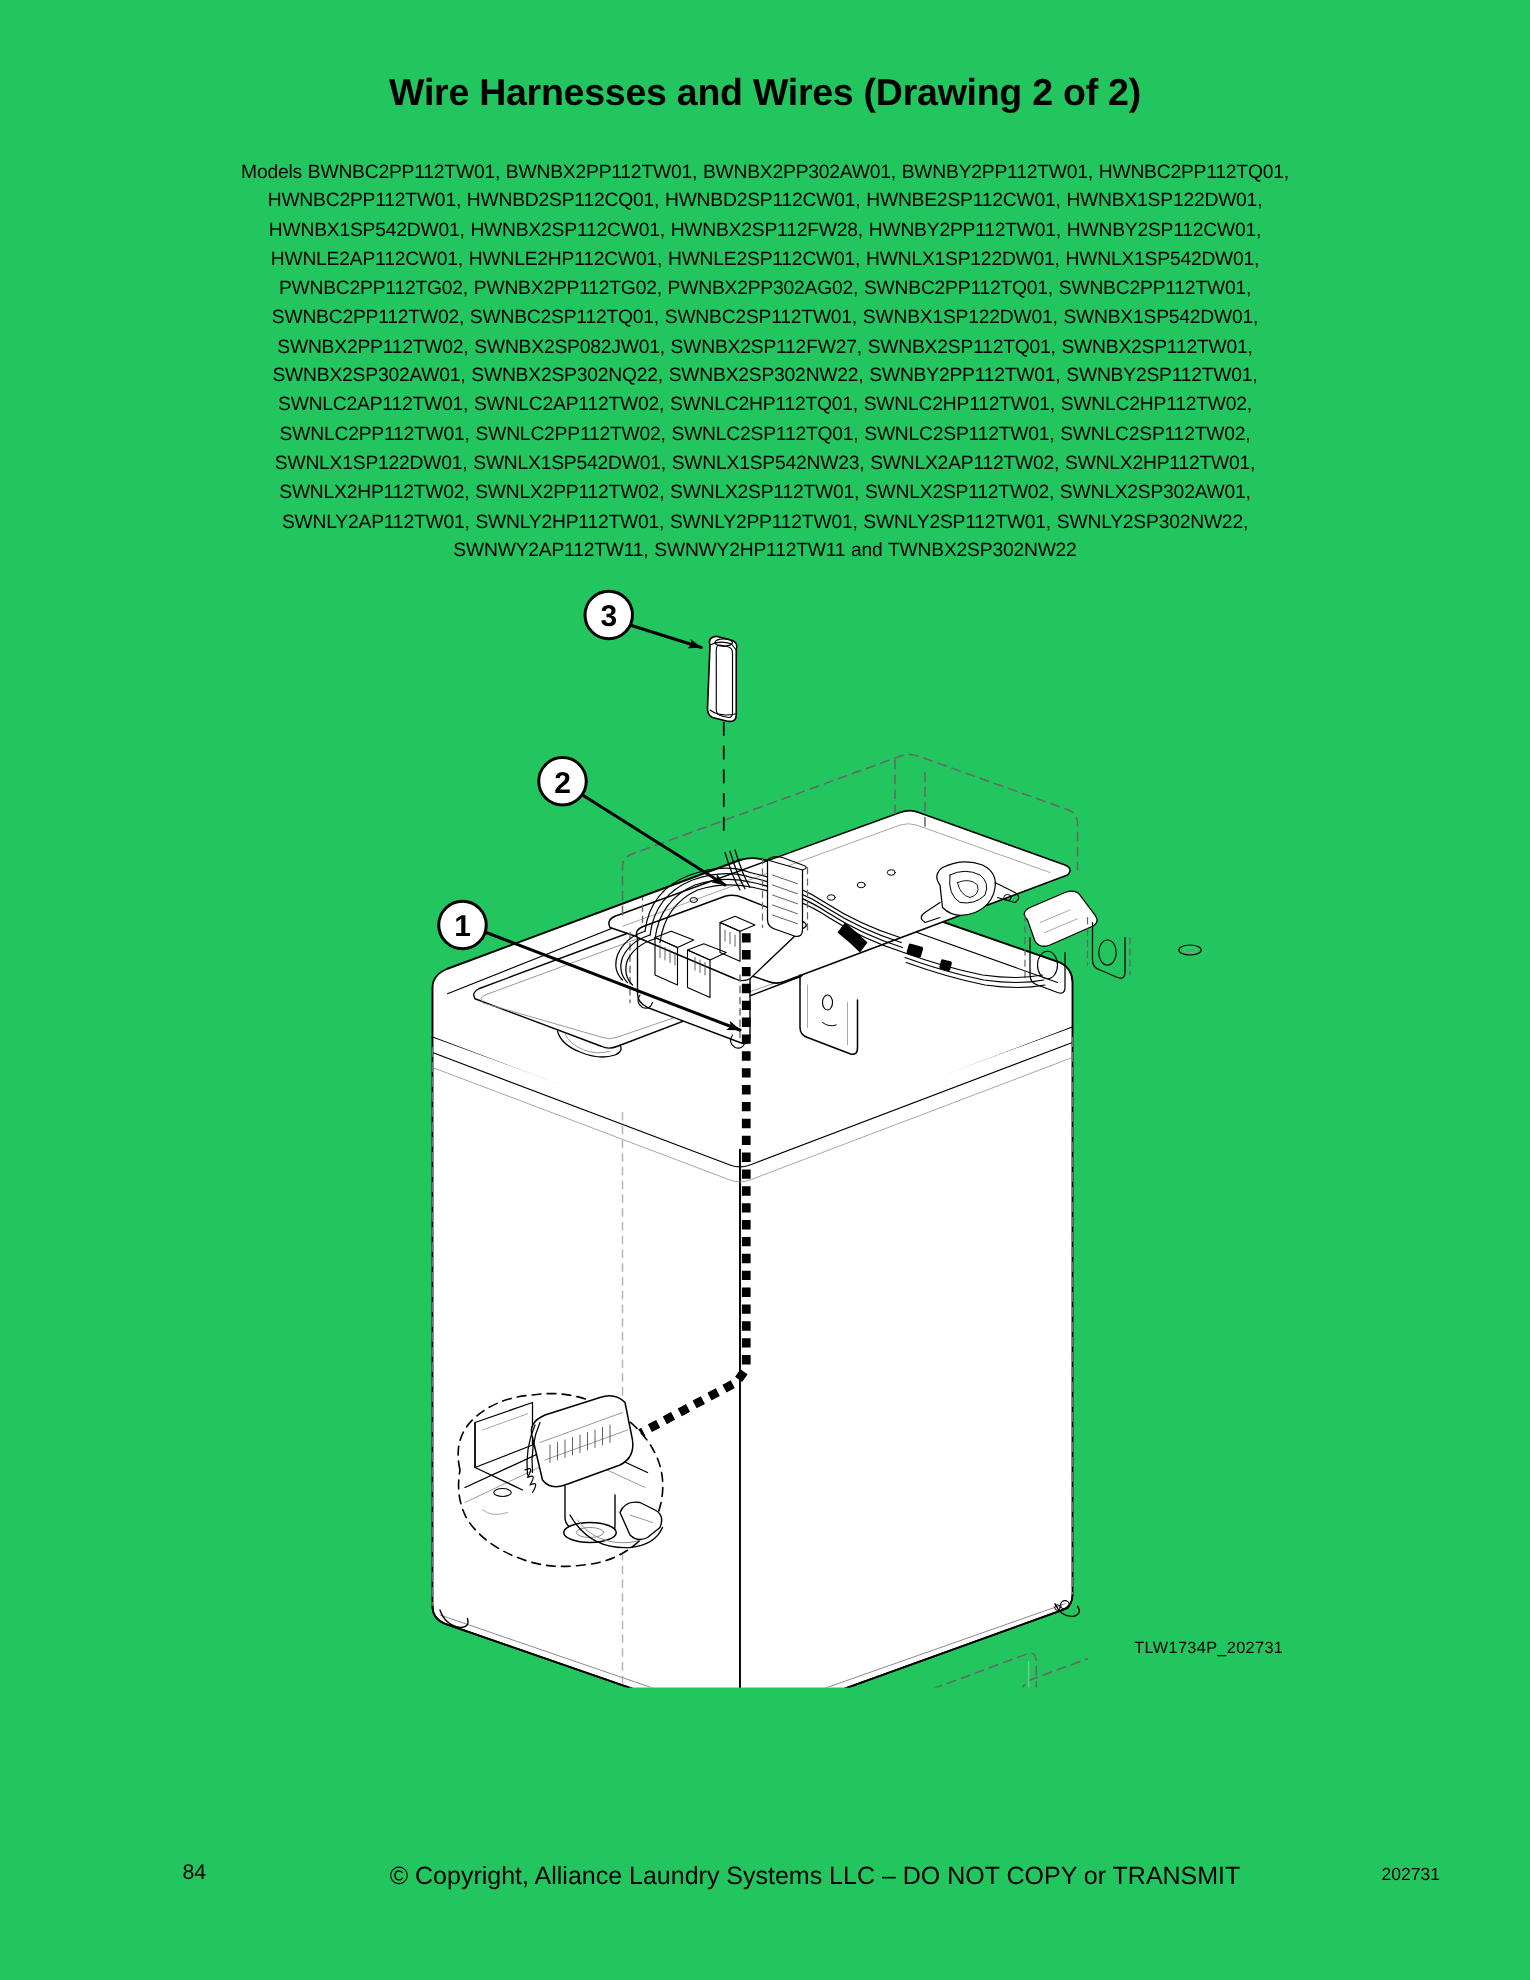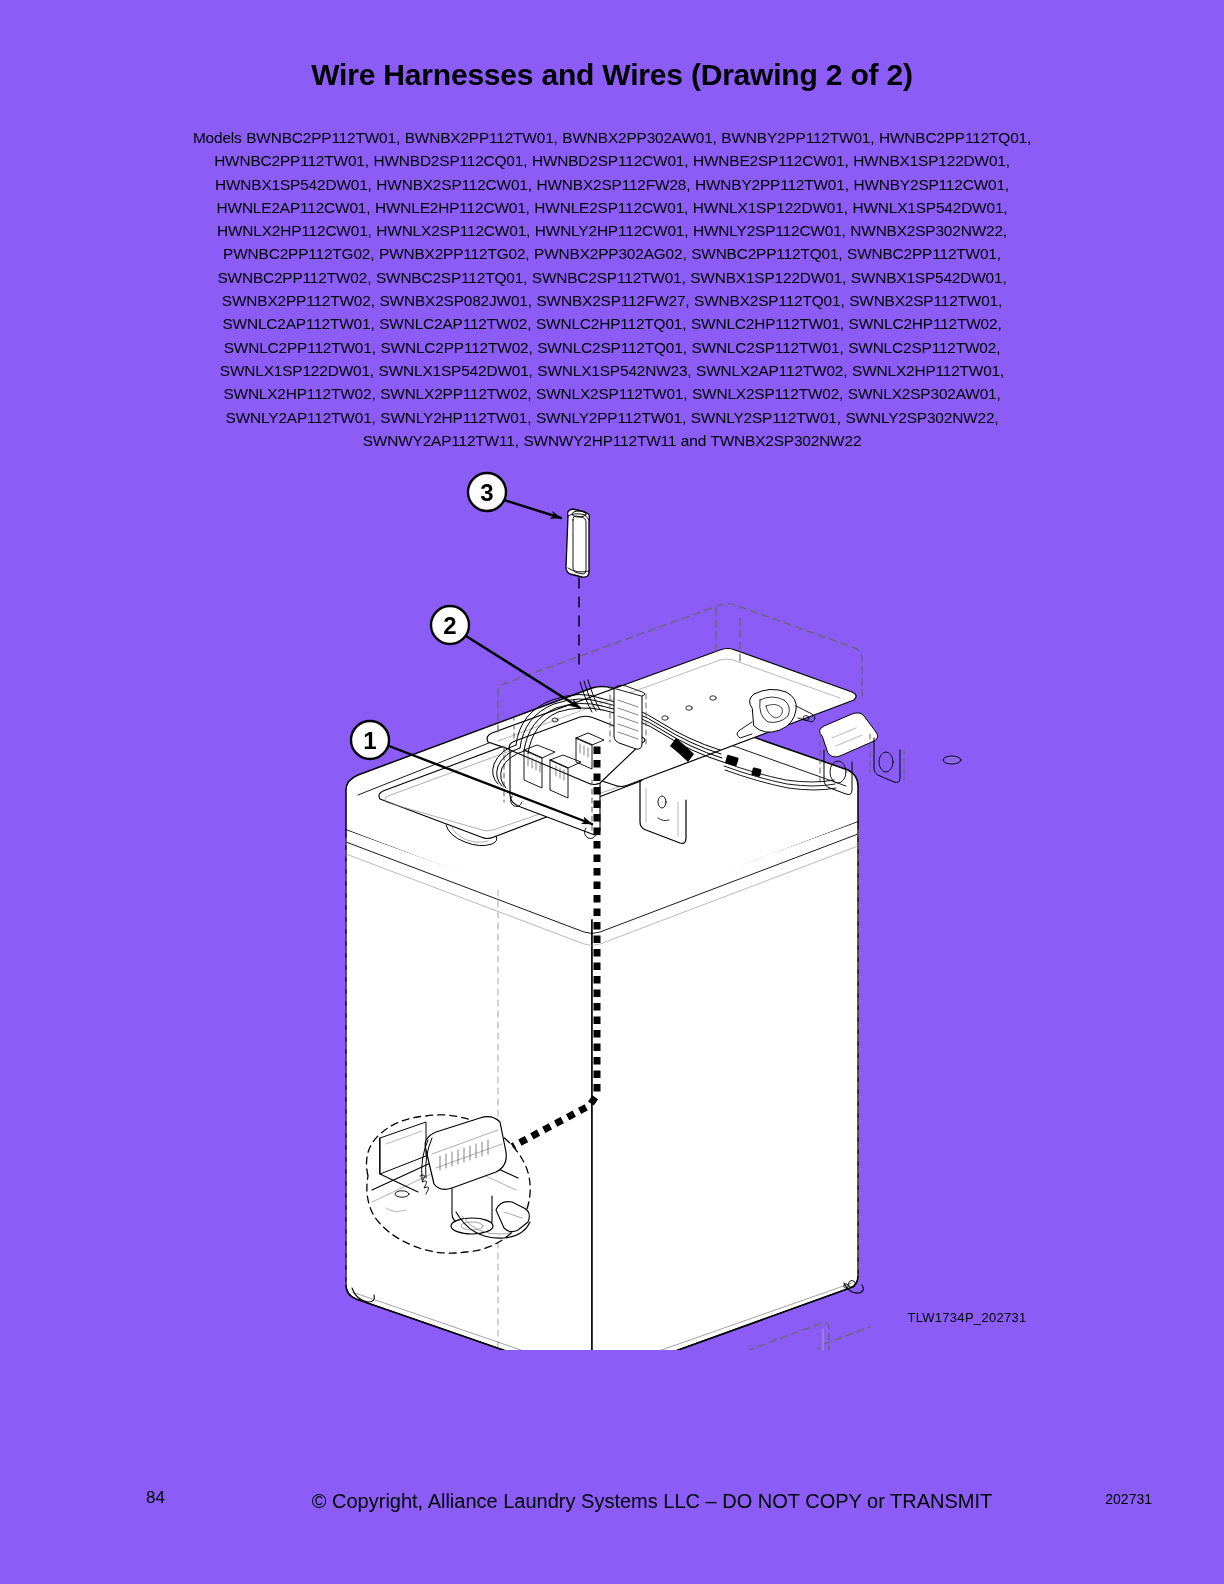--- a/index.html
+++ b/index.html
@@ -9,21 +9,21 @@
     background: #ffffff;
   }
   body {
     font-family: "Liberation Sans", sans-serif;
     color: #000000;
   }
   .page {
     position: relative;
     width: 1224px;
     height: 1584px;
-    background: #8b5cf6;
+    background: #22c55e;
     overflow: hidden;
   }
 
   
   .doc-title {
     position: absolute;
     top: 58px;
     left: 0;
     width: 1224px;
     text-align: center;
@@ -110,24 +110,24 @@
 
 <div class="page">
 
   <div class="doc-title">Wire Harnesses and Wires (Drawing 2 of 2)</div>
 
   <div class="models-block">
     <div class="models-line">Models BWNBC2PP112TW01, BWNBX2PP112TW01, BWNBX2PP302AW01, BWNBY2PP112TW01, HWNBC2PP112TQ01,</div>
     <div class="models-line">HWNBC2PP112TW01, HWNBD2SP112CQ01, HWNBD2SP112CW01, HWNBE2SP112CW01, HWNBX1SP122DW01,</div>
     <div class="models-line">HWNBX1SP542DW01, HWNBX2SP112CW01, HWNBX2SP112FW28, HWNBY2PP112TW01, HWNBY2SP112CW01,</div>
     <div class="models-line">HWNLE2AP112CW01, HWNLE2HP112CW01, HWNLE2SP112CW01, HWNLX1SP122DW01, HWNLX1SP542DW01,</div>
-    <div class="models-line">HWNLX2HP112CW01, HWNLX2SP112CW01, HWNLY2HP112CW01, HWNLY2SP112CW01, NWNBX2SP302NW22,</div>
     <div class="models-line">PWNBC2PP112TG02, PWNBX2PP112TG02, PWNBX2PP302AG02, SWNBC2PP112TQ01, SWNBC2PP112TW01,</div>
     <div class="models-line">SWNBC2PP112TW02, SWNBC2SP112TQ01, SWNBC2SP112TW01, SWNBX1SP122DW01, SWNBX1SP542DW01,</div>
     <div class="models-line">SWNBX2PP112TW02, SWNBX2SP082JW01, SWNBX2SP112FW27, SWNBX2SP112TQ01, SWNBX2SP112TW01,</div>
+    <div class="models-line">SWNBX2SP302AW01, SWNBX2SP302NQ22, SWNBX2SP302NW22, SWNBY2PP112TW01, SWNBY2SP112TW01,</div>
     <div class="models-line">SWNLC2AP112TW01, SWNLC2AP112TW02, SWNLC2HP112TQ01, SWNLC2HP112TW01, SWNLC2HP112TW02,</div>
     <div class="models-line">SWNLC2PP112TW01, SWNLC2PP112TW02, SWNLC2SP112TQ01, SWNLC2SP112TW01, SWNLC2SP112TW02,</div>
     <div class="models-line">SWNLX1SP122DW01, SWNLX1SP542DW01, SWNLX1SP542NW23, SWNLX2AP112TW02, SWNLX2HP112TW01,</div>
     <div class="models-line">SWNLX2HP112TW02, SWNLX2PP112TW02, SWNLX2SP112TW01, SWNLX2SP112TW02, SWNLX2SP302AW01,</div>
     <div class="models-line">SWNLY2AP112TW01, SWNLY2HP112TW01, SWNLY2PP112TW01, SWNLY2SP112TW01, SWNLY2SP302NW22,</div>
     <div class="models-line">SWNWY2AP112TW11, SWNWY2HP112TW11 and TWNBX2SP302NW22</div>
   </div>
 
   <div class="drawing">
     <svg viewBox="0 0 1064 900" xmlns="http://www.w3.org/2000/svg">

